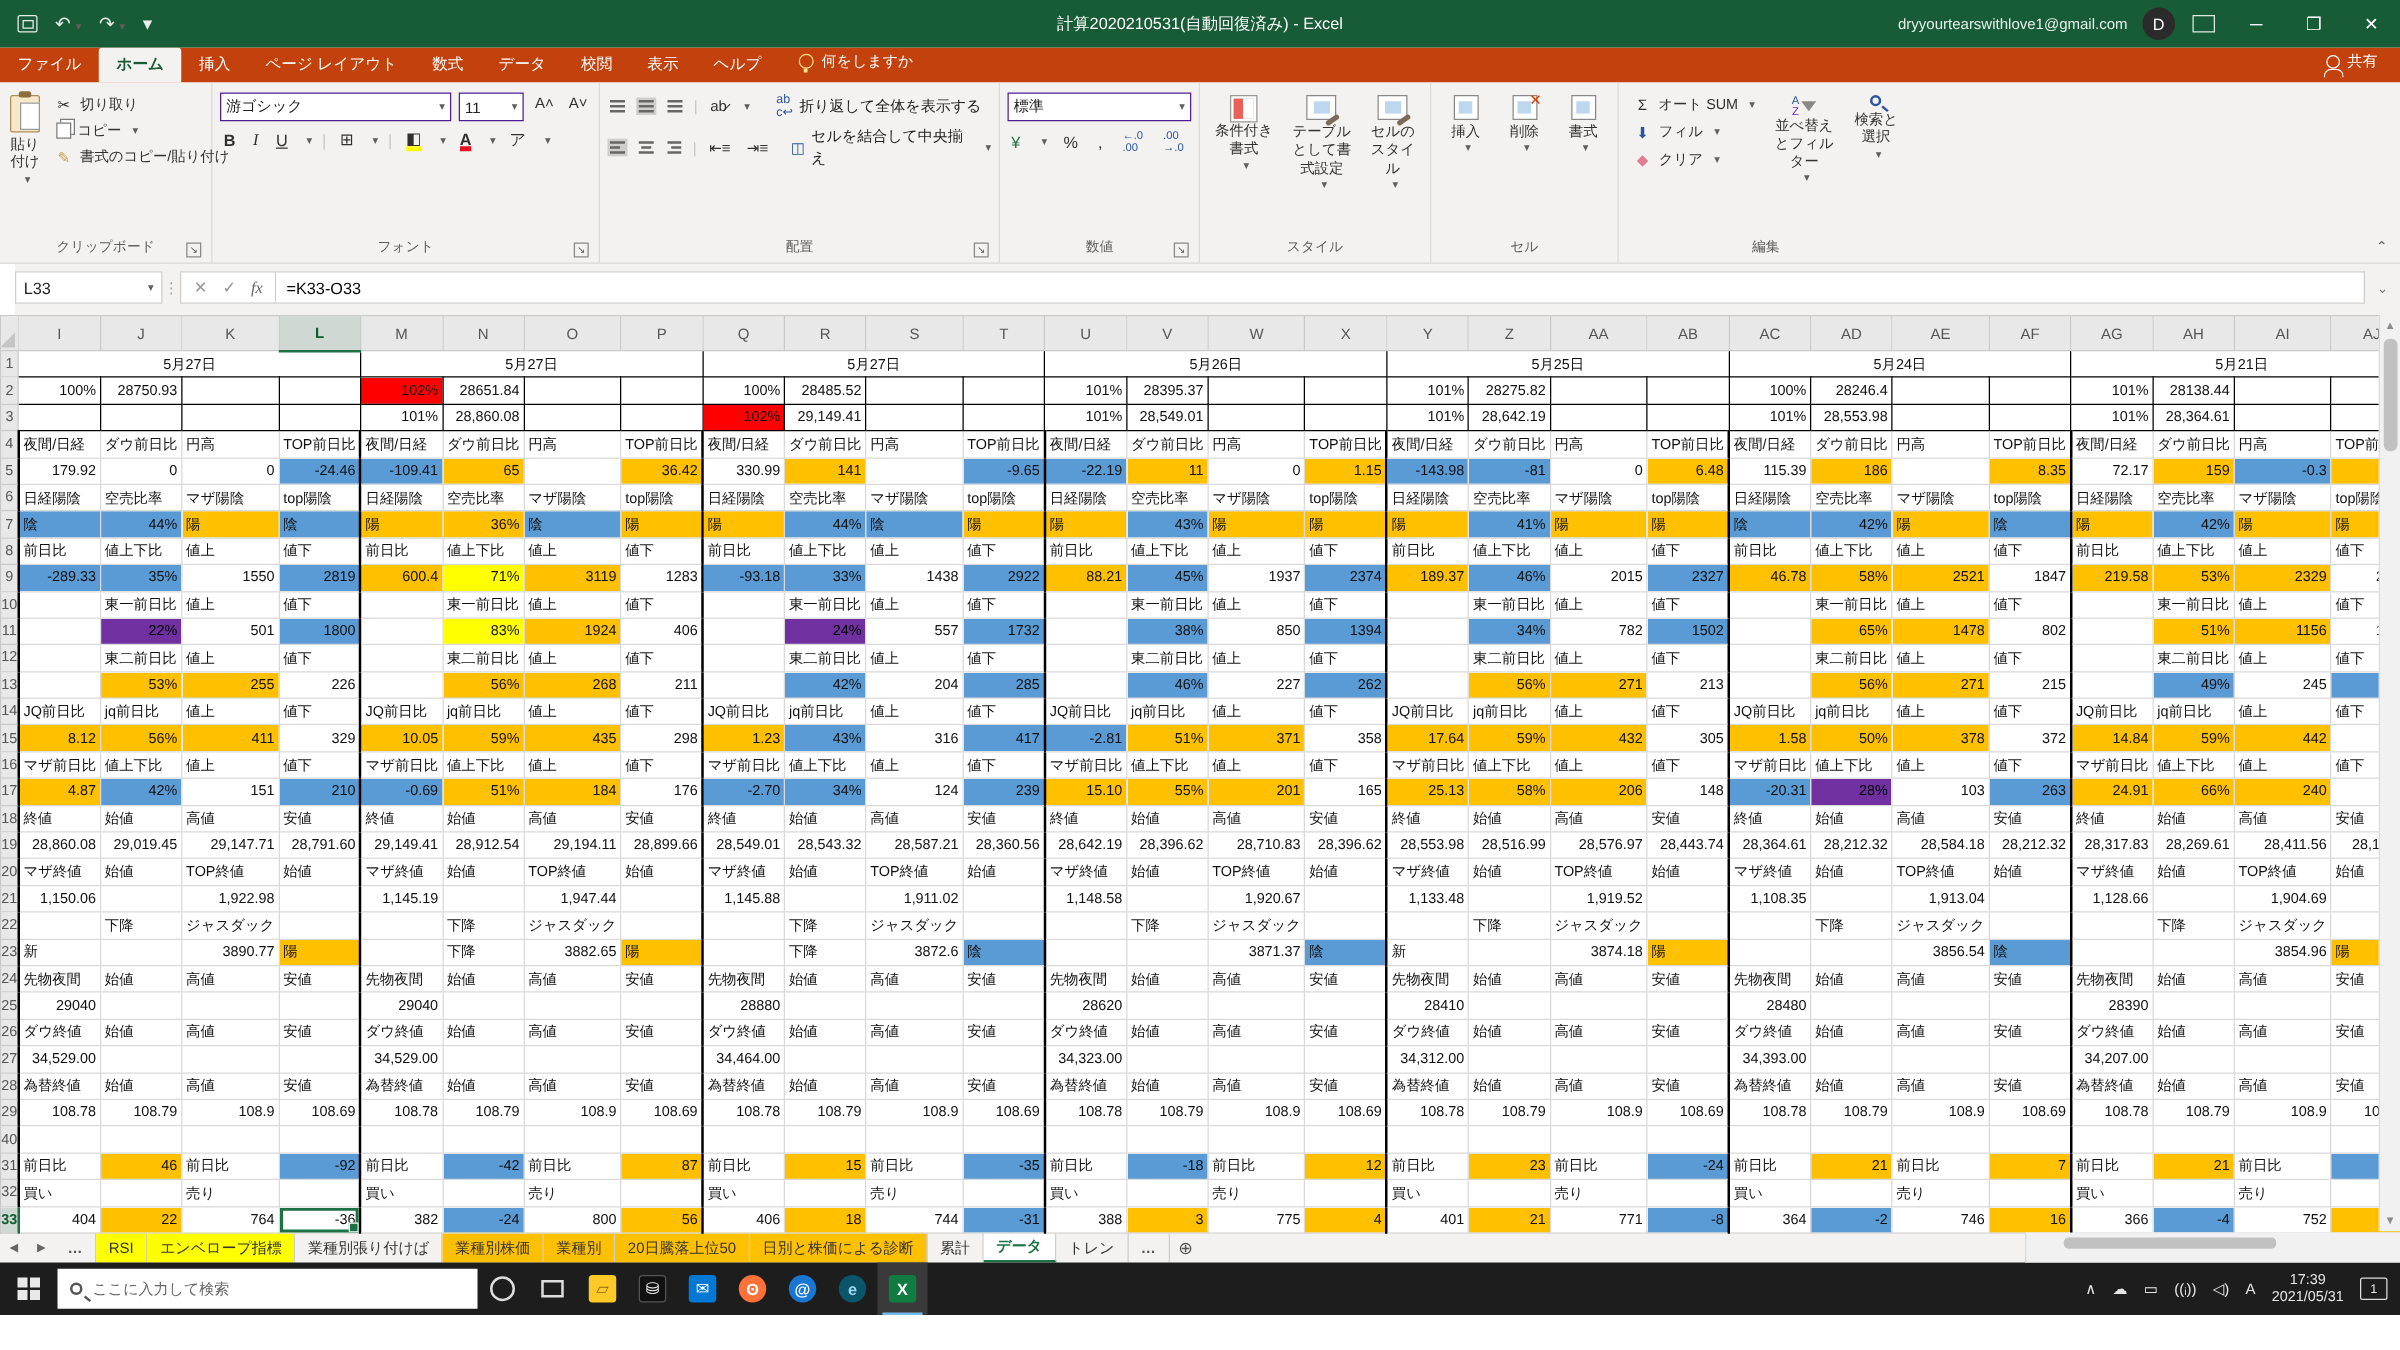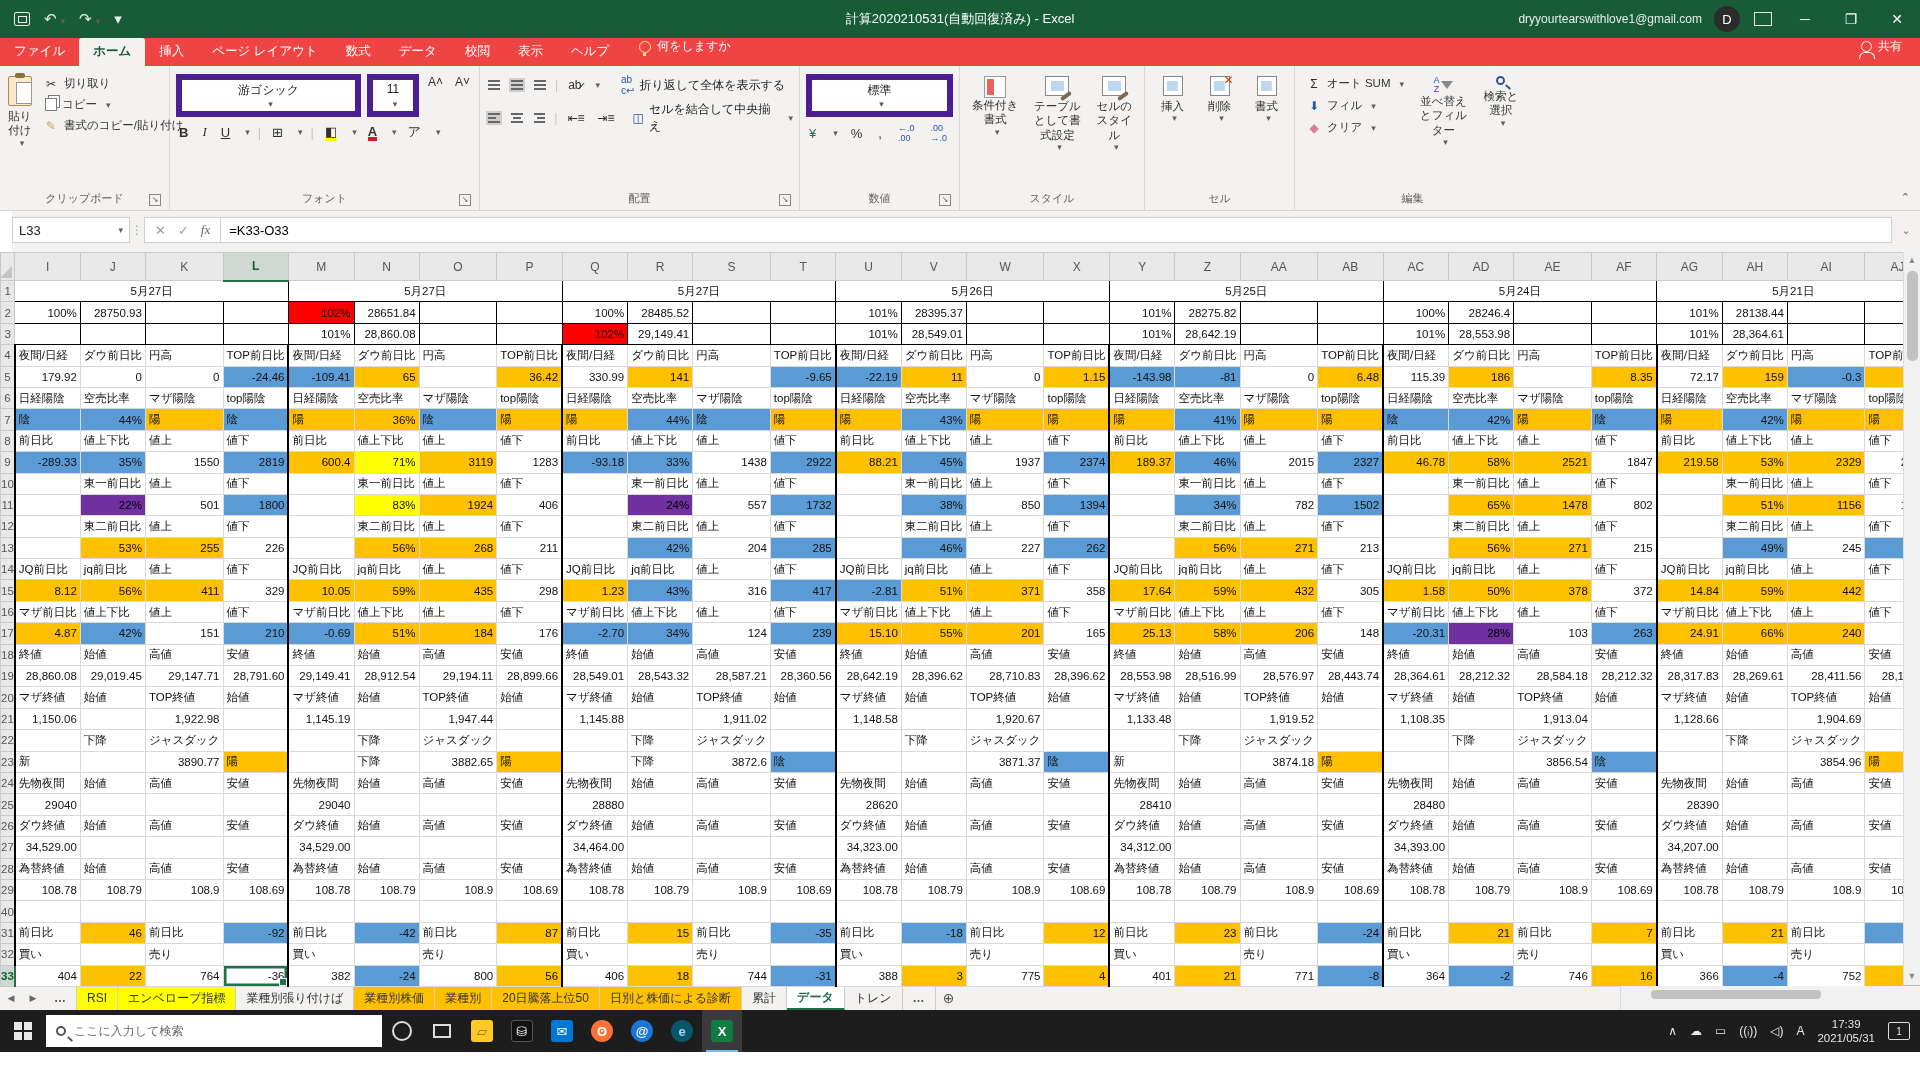--- a/index.html
+++ b/index.html
@@ -14,21 +14,21 @@
   .saveicon { width:16px; height:14px; border:1.5px solid #e8f0ea; border-radius:2px; position:relative; }
   .saveicon::after { content:""; position:absolute; left:3px; top:3px; width:7px; height:5px; border:1px solid #e8f0ea; }
   .title-center { position:absolute; left:0; right:0; text-align:center; font-size:13px; color:#fff; pointer-events:none; }
   .title-right { margin-left:auto; display:flex; align-items:center; height:100%; }
   .account-mail { font-size:12px; color:#e6efe9; margin-right:12px; }
   .avatar { width:26px; height:26px; border-radius:50%; background:#2b2b2b; color:#fff; display:flex; align-items:center; justify-content:center; font-size:13px; margin-right:14px; }
   .ribopt { width:18px; height:14px; border:1.5px solid #dfe9e2; margin-right:10px; }
   .wbtn { width:46px; height:38px; display:flex; align-items:center; justify-content:center; color:#fff; font-size:14px; cursor:pointer; }
 
   
-  .menubar { height:28px; background:#ef4444; display:flex; align-items:flex-start; color:#fff; flex:0 0 auto; }
+  .menubar { height:28px; background:#c2410c; display:flex; align-items:center; color:#fff; flex:0 0 auto; }
   .mtab { padding:5px 14px 6px; font-size:12.5px; cursor:pointer; }
   .mtab.active { background:#f3f2f1; color:#185c37; border-radius:3px 3px 0 0; font-weight:bold; }
   .assistant { display:flex; align-items:center; gap:6px; margin-left:16px; padding-bottom:6px; }
   .bulb { width:12px; height:12px; border:1.5px solid #ffe28a; border-radius:50%; position:relative; }
   .bulb::after { content:""; position:absolute; left:3px; top:11px; width:3px; height:3px; background:#ffe28a; }
   .share { margin-left:auto; display:flex; align-items:center; gap:6px; padding:0 18px 6px; }
   .person { width:11px; height:11px; border:1.5px solid #fff; border-radius:50%; position:relative; }
   .person::after { content:""; position:absolute; left:-3px; top:10px; width:14px; height:6px; border:1.5px solid #fff; border-bottom:none; border-radius:6px 6px 0 0; }
 
   
@@ -39,21 +39,21 @@
   .launcher { position:absolute; right:2px; bottom:4px; width:12px; height:12px; border:1px solid #8a8886; font-size:8px; line-height:10px; color:#605e5c; text-align:center; cursor:pointer; }
   .bigbtn { display:flex; flex-direction:column; align-items:center; width:58px; padding:4px 2px; font-size:11.5px; color:#323130; cursor:pointer; text-align:center; line-height:1.25; }
   .clipboard { width:24px; height:30px; background:#f7e8c9; border:1px solid #b08d57; border-radius:2px; position:relative; margin-bottom:3px; }
   .clipboard::before { content:""; position:absolute; left:6px; top:-4px; width:10px; height:5px; background:#8c6d3f; border-radius:2px; }
   .clipboard::after { content:""; position:absolute; left:7px; top:5px; width:14px; height:20px; background:#fff; border:1px solid #999; }
   .minicol { display:flex; flex-direction:column; gap:2px; padding-top:2px; }
   .minibtn { display:flex; align-items:center; gap:5px; font-size:11.5px; color:#323130; padding:2px 5px; cursor:pointer; white-space:nowrap; }
   .ic { display:inline-block; font-size:12px; width:16px; text-align:center; }
   .ic-copy { width:12px; height:13px; border:1px solid #7a7a7a; background:#fff; box-shadow:3px -3px 0 -1px #fff, 3px -3px 0 0 #7a7a7a; margin-left:2px; }
   .fontrow { display:flex; flex-direction:column; gap:5px; padding-top:2px; }
-  .selbox { background:#fff; border:6px solid #4c1d95; display:flex; align-items:center; justify-content:space-between; padding:2px 4px; font-size:12px; cursor:pointer;flex-direction:column; }
+  .selbox { background:#fff; border:1px solid #4c1d95; display:flex; align-items:center; justify-content:space-between; padding:2px 4px; font-size:12px; cursor:pointer; }
   .arrow { font-size:9px; color:#605e5c; margin-left:4px; }
   .fmtrow { display:flex; align-items:center; gap:8px; font-size:13px; }
   .fbtn { cursor:pointer; color:#323130; padding:1px 3px; }
   .bar-yellow { display:block; height:4px; background:#ffff00; margin-top:-2px; }
   .bar-red { display:block; height:4px; background:#e81123; margin-top:-2px; }
   .alignicon { display:inline-flex; flex-direction:column; gap:2px; width:16px; cursor:pointer; padding:2px; }
   .alignicon i { height:2px; background:#666; }
   .alignicon.sel { background:#d0cecc; }
   .al-l i:nth-child(2n){ width:70%; } .al-c i:nth-child(2n){ width:70%; margin:0 auto; } .al-r i:nth-child(2n){ width:70%; margin-left:auto; }
   .numgrid { width:22px; height:22px; border:1px solid #999; background:

